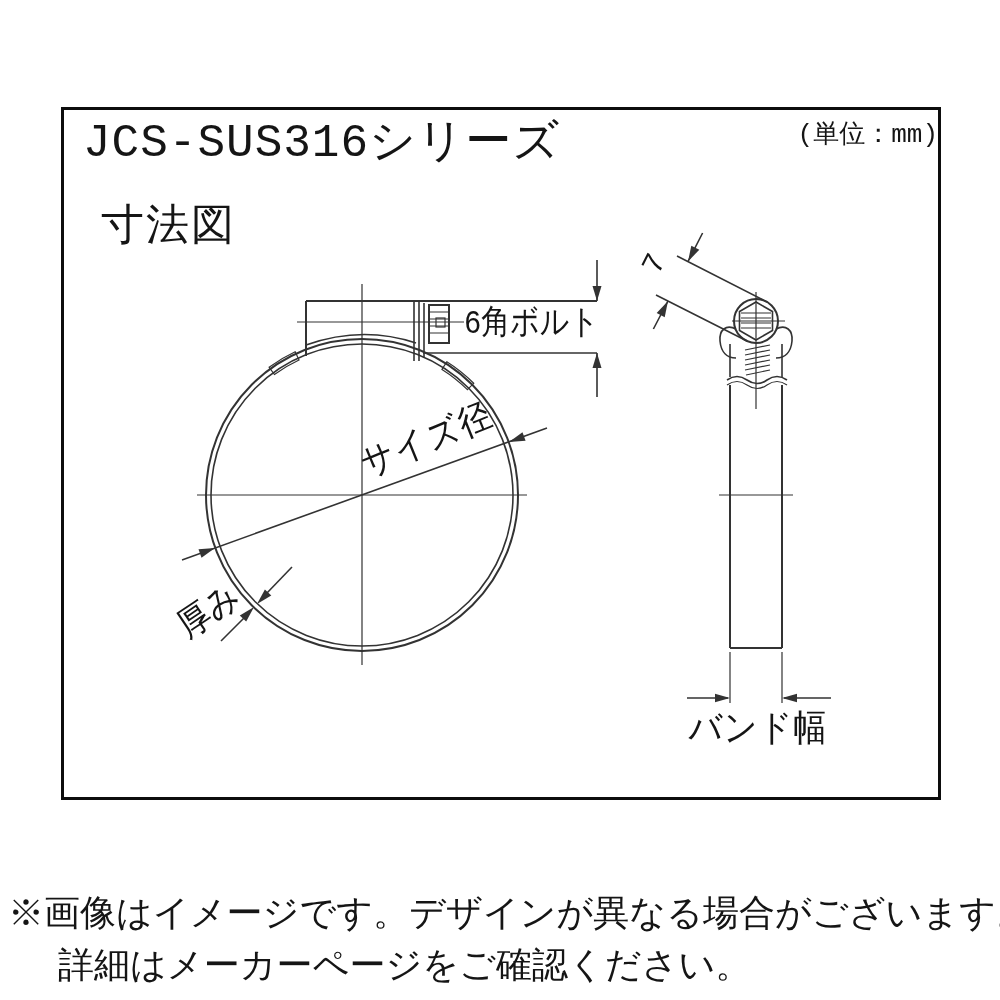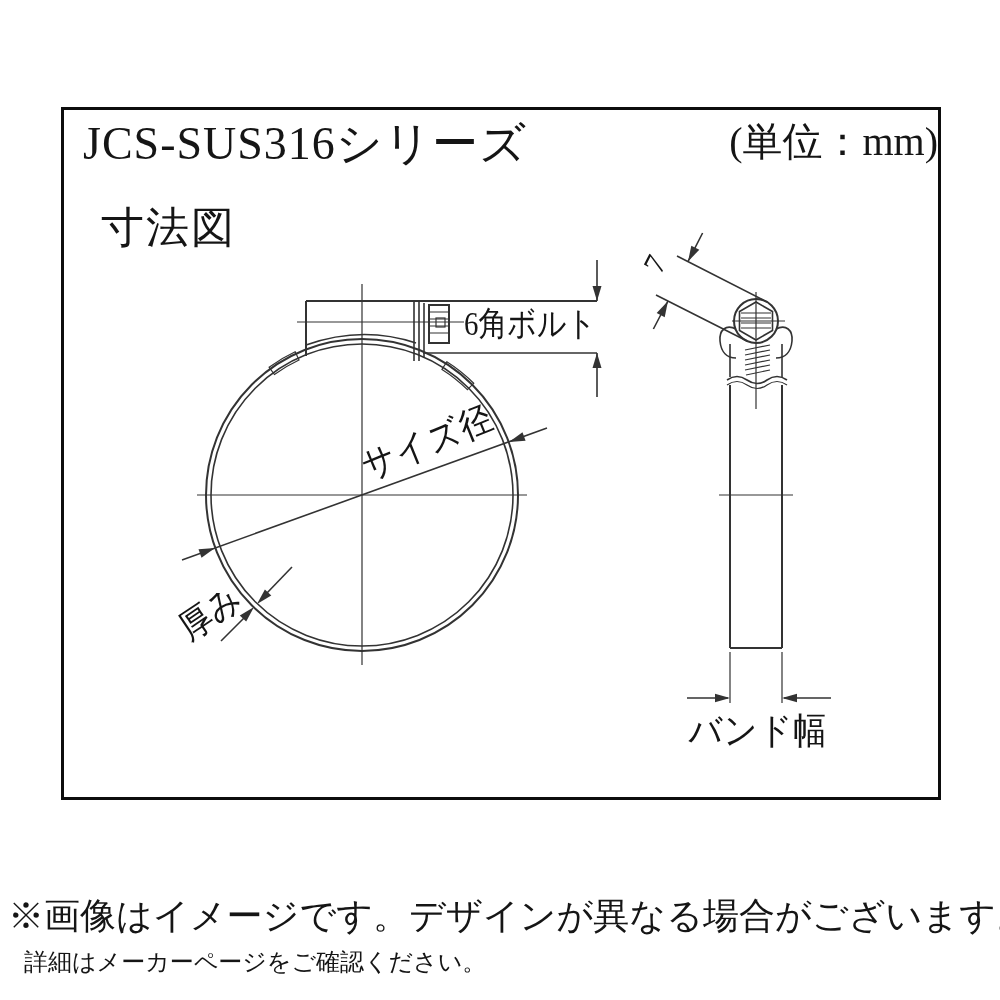--- a/index.html
+++ b/index.html
@@ -1,31 +1,31 @@
 <!DOCTYPE html>
 <html><head>
 <meta charset="utf-8">
 <style>
   html,body{margin:0;padding:0;background:#fff;}
   #stage{position:relative;width:1000px;height:1000px;background:#fff;overflow:hidden;
-         font-family:Liberation Serif, serif;color:#111;}
+         font-family:Liberation Mono, monospace;color:#111;}
   #frame{position:absolute;left:61px;top:107px;width:880px;height:693px;
          border:3px solid #0d0d0d;box-sizing:border-box;background:#fff;}
   #drawing{position:absolute;left:0;top:0;width:1000px;height:1000px;}
   .lbl{position:absolute;line-height:1;white-space:nowrap;color:#151515;}
   .t1{left:83px;top:121px;font-size:46px;letter-spacing:1px;}
   .t2{left:101px;top:206px;font-size:43px;letter-spacing:2px;}
-  .unit{right:62px;top:122px;font-size:40px;}
+  .unit{right:62px;top:122px;font-size:26px;}
   .hexbolt{left:464px;top:307px;font-size:34px;transform:scaleX(0.85);transform-origin:left top;}
   .sizedia{left:428px;top:442px;font-size:36px;transform:translate(-50%,-50%) rotate(-22deg) scaleX(0.9);letter-spacing:2px;}
   .atsumi{left:210px;top:613px;font-size:36px;transform:translate(-50%,-50%) rotate(-34deg) scaleX(0.9);}
   .seven{left:655px;top:264px;font-size:30px;transform:translate(-50%,-50%) rotate(-63deg);}
   .bandw{left:758px;top:712px;font-size:37px;transform:translateX(-50%) scaleX(0.9);letter-spacing:1px;}
   .fn1{left:8px;top:898px;font-size:36px;}
-  .fn2{left:24px;top:950px;font-size:24px;}
+  .fn2{left:58px;top:950px;font-size:36px;}
   svg .ln{stroke:#333;fill:none;stroke-linecap:butt;}
   svg .s2{stroke-width:2px;}
   svg .s15{stroke-width:1.6px;}
   svg .s12{stroke-width:1.2px;}
   svg .ah{fill:#333;stroke:none;}
 </style>
 </head>
 <body>
 
 <div id="stage">

